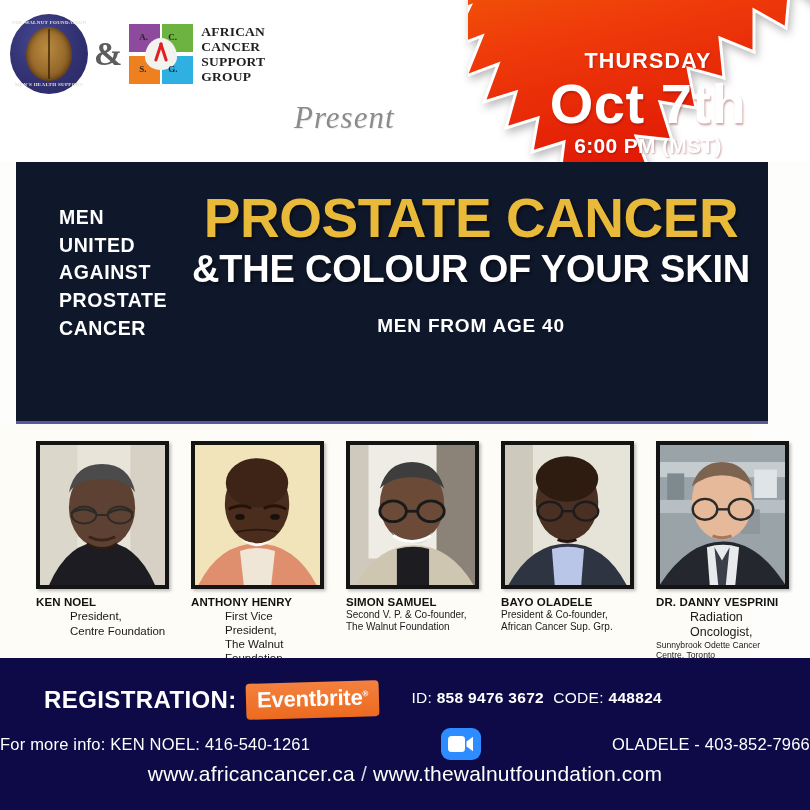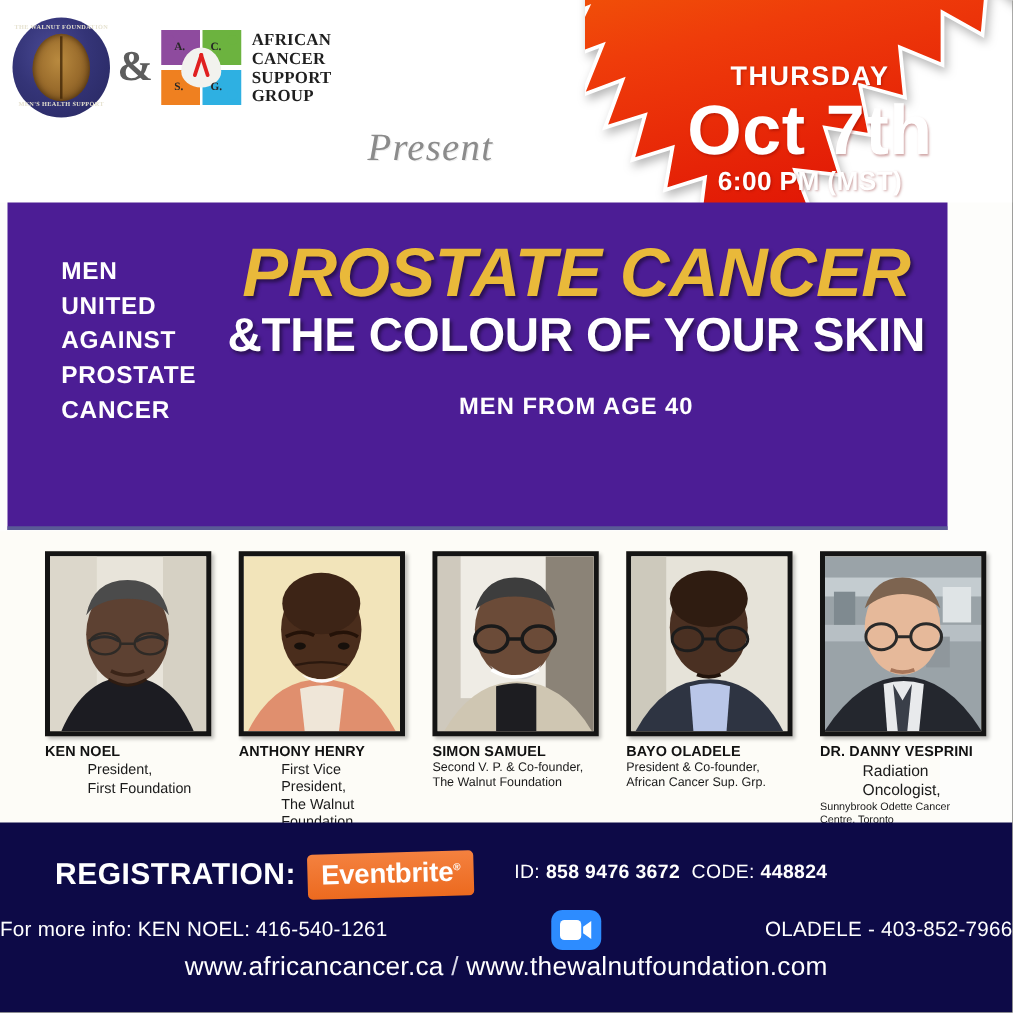--- a/index.html
+++ b/index.html
@@ -83,29 +83,29 @@
     display:flex;flex-direction:column;align-items:center;justify-content:center;
     color:#fff;text-align:center;padding-top:40px;}
   .b-day{font-size:21.5px;font-weight:bold;letter-spacing:1.2px;line-height:1;
          text-shadow:1px 1px 2px rgba(120,0,0,.35);}
   .b-date{font-size:56px;font-weight:bold;line-height:1.02;margin-top:2px;letter-spacing:.5px;
           text-shadow:1px 2px 2px rgba(120,0,0,.35);}
   .b-time{font-size:21px;font-weight:bold;line-height:1;margin-top:3px;letter-spacing:.3px;
           text-shadow:1px 1px 2px rgba(120,0,0,.35);}
 
   
-  .main{position:absolute;left:6px;top:162px;width:752px;height:262px;background:#4c1d95;}
+  .main{position:absolute;left:16px;top:162px;width:752px;height:262px;background:#0f172a;}
   .main:after{content:"";position:absolute;left:0;bottom:0;width:100%;height:3px;background:#5a5a96;}
   .side-slogan{
     position:absolute;left:43px;top:42px;color:#ffffff;font-size:19.5px;font-weight:bold;
     line-height:1.42;letter-spacing:.6px;text-transform:uppercase;
   }
   .title-block{position:absolute;left:155px;top:30px;width:600px;text-align:center;}
   .t1{font-size:55px;font-weight:bold;letter-spacing:-.5px;color:#e9b93a;line-height:.98;
-      text-shadow:2px 2px 3px rgba(0,0,0,.45);font-style:italic;}
+      text-shadow:2px 2px 3px rgba(0,0,0,.45);}
   .t2{font-size:38px;font-weight:bold;letter-spacing:-.2px;color:#ffffff;line-height:1.04;margin-top:4px;
       text-shadow:2px 2px 3px rgba(0,0,0,.45);}
   .t3{font-size:19px;font-weight:bold;color:#ffffff;letter-spacing:.8px;margin-top:26px;}
   .t4{font-size:15.5px;font-weight:bold;color:#f05a28;letter-spacing:.2px;line-height:1.35;margin-top:16px;}
 
   
   .speakers{position:absolute;left:0;top:425px;width:752px;height:233px;background:#fdfcf7;}
   .sp-row{position:absolute;left:36px;top:16px;width:745px;display:flex;gap:22px;}
   .sp{width:133px;}
   .sp-photo{
@@ -248,21 +248,21 @@
             <path d="M73 72 q14 -8 26 0" stroke="#2b2b2b" stroke-width="2.5" fill="none"></path>
             <ellipse cx="47" cy="74" rx="13" ry="9" fill="none" stroke="#2e2a26" stroke-width="2"></ellipse>
             <ellipse cx="85" cy="74" rx="13" ry="9" fill="none" stroke="#2e2a26" stroke-width="2"></ellipse>
             <path d="M60 74 h12" stroke="#2e2a26" stroke-width="2"></path>
             <path d="M52 97 q14 7 28 0" stroke="#3a2418" stroke-width="3" fill="none"></path>
             <path d="M50 104 q16 10 32 0" stroke="#2e1c12" stroke-width="2.5" fill="none"></path>
           </svg>
         </div>
         <div class="sp-name">KEN NOEL</div>
         <div class="sp-role">President,</div>
-        <div class="sp-role">First Foundation</div>
+        <div class="sp-role">Centre Foundation</div>
       </div>
 
       <div class="sp">
         <div class="sp-photo">
           <svg viewBox="0 0 133 148" preserveAspectRatio="xMidYMid slice">
             <rect width="133" height="148" fill="#f2e4ba"></rect>
             <path d="M4 148 q22 -44 62 -44 q40 0 63 44z" fill="#e08f6e"></path>
             <path d="M48 112 q18 -6 37 0 l-4 36 h-29z" fill="#efe6d8"></path>
             <ellipse cx="66" cy="62" rx="34" ry="42" fill="#4a2d1c"></ellipse>
             <ellipse cx="66" cy="40" rx="33" ry="26" fill="#3d2416"></ellipse>

